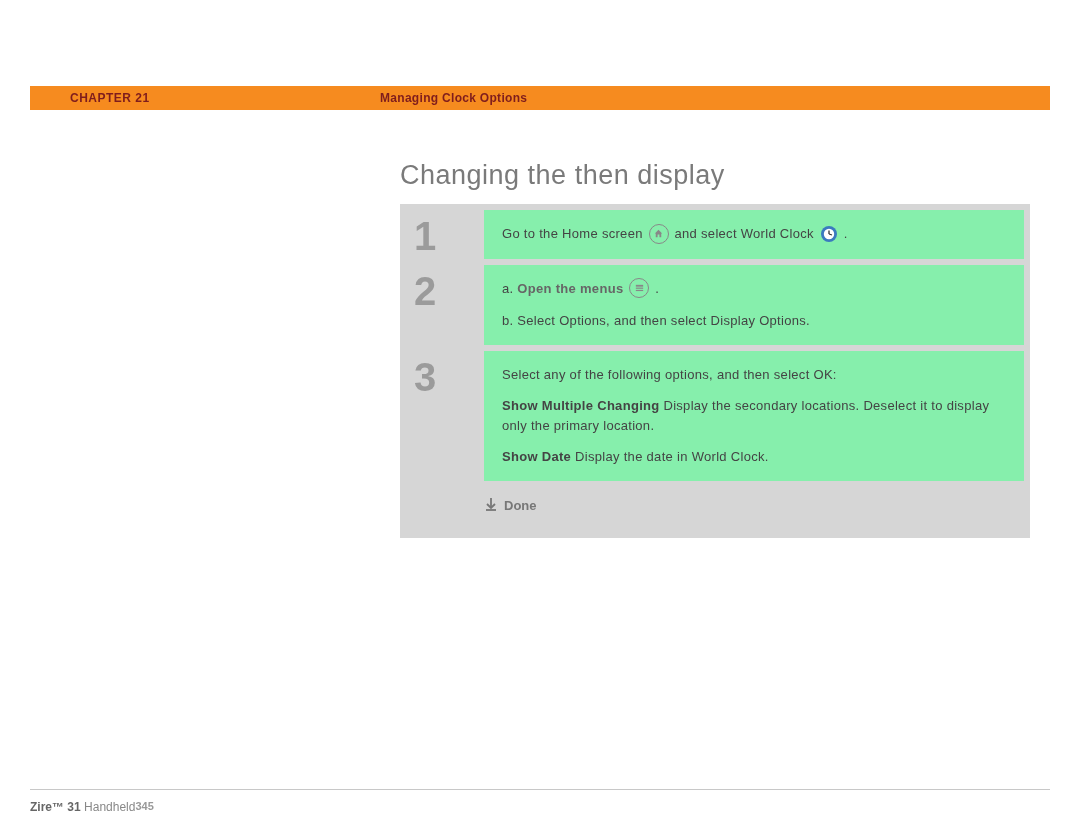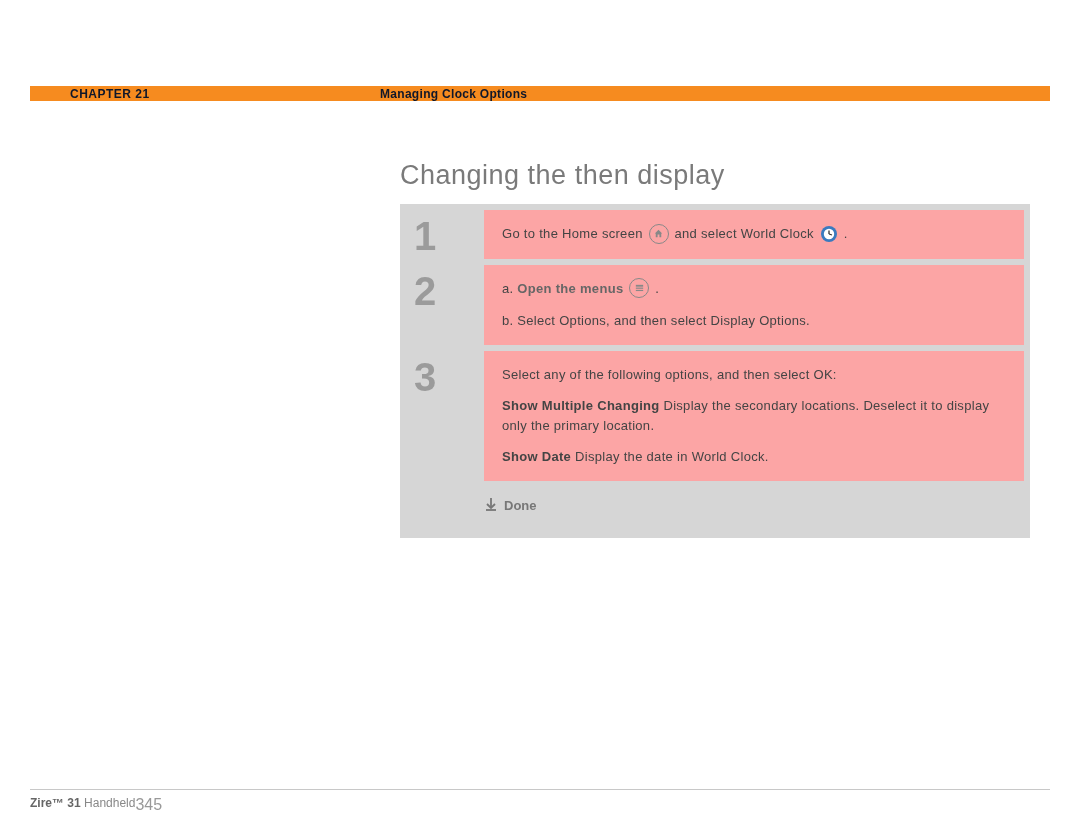--- a/index.html
+++ b/index.html
@@ -10,25 +10,25 @@
     width: 1080px;
     height: 834px;
     position: relative;
     color: #333;
   }
   .header-bar {
     position: absolute;
     top: 86px;
     left: 30px;
     right: 30px;
-    height: 15px;
+    height: 24px;
     background: #f68b1f;
     display: flex;
     align-items: center;
-    color: #0f172a;
+    color: #7f1d1d;
     font-size: 12px;
     font-weight: bold;
   }
   .header-chapter {
     padding-left: 40px;
     width: 310px;
     letter-spacing: 0.5px;
   }
   .header-title {
     letter-spacing: 0.3px;
@@ -61,21 +61,21 @@
     font-size: 40px;
     font-weight: bold;
     color: #9b9b9b;
     line-height: 1;
     padding-top: 6px;
     text-align: left;
     padding-left: 8px;
   }
   .step-body {
     flex: 1;
-    background: #fca5a5;
+    background: #86efac;
     padding: 14px 18px 14px 18px;
     font-size: 13px;
     color: #444;
     line-height: 1.5;
     letter-spacing: 0.3px;
   }
   .step-body p { margin: 0 0 12px 0; }
   .step-body p:last-child { margin-bottom: 0; }
   .sub-item { margin-left: 0; }
   .bold { font-weight: bold; color:#666; }
@@ -130,21 +130,21 @@
     position: absolute;
     left: 30px;
     right: 30px;
     bottom: 20px;
     display: flex;
     justify-content: flex-start;
     font-size: 12px;
     color: #888;
   }
   .footer-left b { color:#666; }
-  .footer-right { font-size: 16px; color:#999; }
+  .footer-right { font-size: 11px; color:#999;font-weight:bold; }
 </style>
 </head>
 <body>
 
 <div class="header-bar">
   <div class="header-chapter">CHAPTER 21</div>
   <div class="header-title">Managing Clock Options</div>
 </div>
 
 <div class="section-title">Changing the then display</div>

